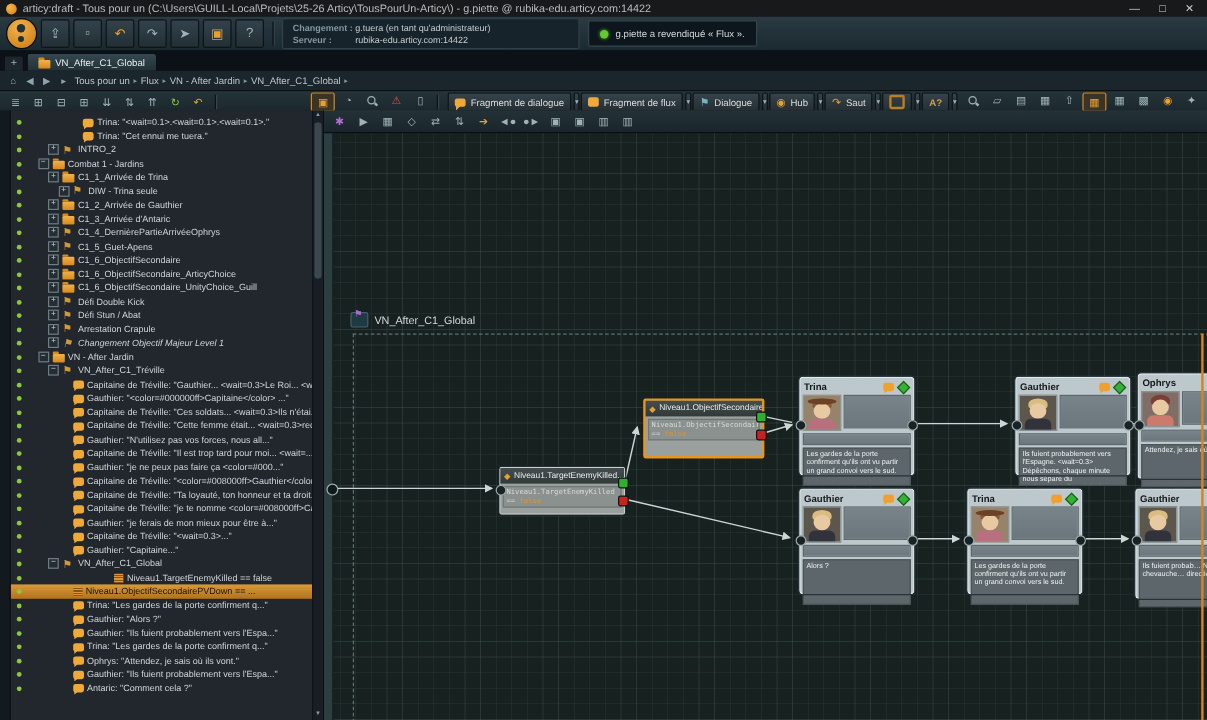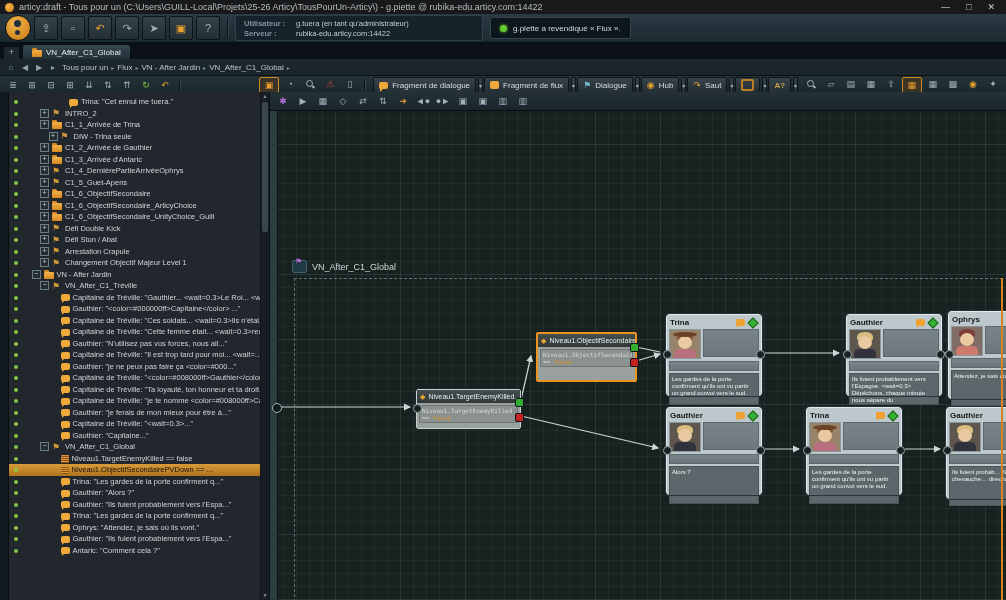--- a/index.html
+++ b/index.html
@@ -158,21 +158,21 @@
       <span class="tb-btn" style="color: rgb(232, 160, 48);">
         <b style="font-weight:normal;">▣</b>
       </span>
       <span class="tb-btn">
         <b style="font-weight:normal;">?</b>
       </span>
     </span>
   <span class="vsep"></span>
   <div class="user-panel">
     <div class="u-row">
-        <span class="u-lab">Utilisateur :</span>
+        <span class="u-lab">Changement :</span>
       <span class="u-val">g.tuera (en tant qu'administrateur)</span>
       </div>
     <div class="u-row">
         <span class="u-lab">Serveur :</span>
       <span class="u-val">rubika-edu.articy.com:14422</span>
       </div>
   </div>
   <div class="notif">
     <span class="gdot"></span>
     <span>g.piette a revendiqué « Flux ».</span>
@@ -326,26 +326,36 @@
 </div>
 
 <div class="main">
   <div class="left-strip"></div>
 
   <div class="tree-panel">
     <div class="tree">
         <div class="trow" style="padding-left: 48px;">
     <span class="exp hidden"></span>
     <span class="ticon i-bubble"></span>
+    <span class="tlabel">Trina: "&lt;wait=0.1&gt;.&lt;wait=0.1&gt;.&lt;wait=0.1&gt;."</span>
+  </div>
+        <div class="trow" style="padding-left: 48px;">
+    <span class="exp hidden"></span>
+    <span class="ticon i-bubble"></span>
     <span class="tlabel">Trina: "Cet ennui me tuera."</span>
   </div>
         <div class="trow" style="padding-left: 31px;">
     <span class="exp">+</span>
     <span class="ticon i-flag"></span>
     <span class="tlabel">INTRO_2</span>
+  </div>
+        <div class="trow" style="padding-left: 22.5px;">
+    <span class="exp">−</span>
+    <span class="ticon i-folder"></span>
+    <span class="tlabel">Combat 1 - Jardins</span>
   </div>
         <div class="trow" style="padding-left: 31px;">
     <span class="exp">+</span>
     <span class="ticon i-folder"></span>
     <span class="tlabel">C1_1_Arrivée de Trina</span>
   </div>
         <div class="trow" style="padding-left: 39.5px;">
     <span class="exp">+</span>
     <span class="ticon i-flag"></span>
     <span class="tlabel">DIW - Trina seule</span>
@@ -393,21 +403,21 @@
         <div class="trow" style="padding-left: 31px;">
     <span class="exp">+</span>
     <span class="ticon i-flag"></span>
     <span class="tlabel">Défi Stun / Abat</span>
   </div>
         <div class="trow" style="padding-left: 31px;">
     <span class="exp">+</span>
     <span class="ticon i-flag"></span>
     <span class="tlabel">Arrestation Crapule</span>
   </div>
-        <div class="trow" style="padding-left: 31px;">
+        <div class="trow" style="padding-left: 31px; font-style: italic;">
     <span class="exp">+</span>
     <span class="ticon i-flag"></span>
     <span class="tlabel">Changement Objectif Majeur Level 1</span>
   </div>
         <div class="trow" style="padding-left: 22.5px;">
     <span class="exp">−</span>
     <span class="ticon i-folder"></span>
     <span class="tlabel">VN - After Jardin</span>
   </div>
         <div class="trow" style="padding-left: 31px;">
@@ -478,21 +488,21 @@
         <div class="trow" style="padding-left: 39.5px;">
     <span class="exp hidden"></span>
     <span class="ticon i-bubble"></span>
     <span class="tlabel">Gauthier: "Capitaine..."</span>
   </div>
         <div class="trow" style="padding-left: 31px;">
     <span class="exp">−</span>
     <span class="ticon i-flag"></span>
     <span class="tlabel">VN_After_C1_Global</span>
   </div>
-        <div class="trow" style="padding-left: 39.5px;">
+        <div class="trow" style="padding-left: 39.5px; justify-content: center;">
     <span class="exp hidden"></span>
     <span class="ticon i-script"></span>
     <span class="tlabel">Niveau1.TargetEnemyKilled == false</span>
   </div>
         <div class="trow selected" style="padding-left: 39.5px;">
     <span class="exp hidden"></span>
     <span class="ticon i-script"></span>
     <span class="tlabel">Niveau1.ObjectifSecondairePVDown ==  ...</span>
   </div>
         <div class="trow" style="padding-left: 39.5px;">

